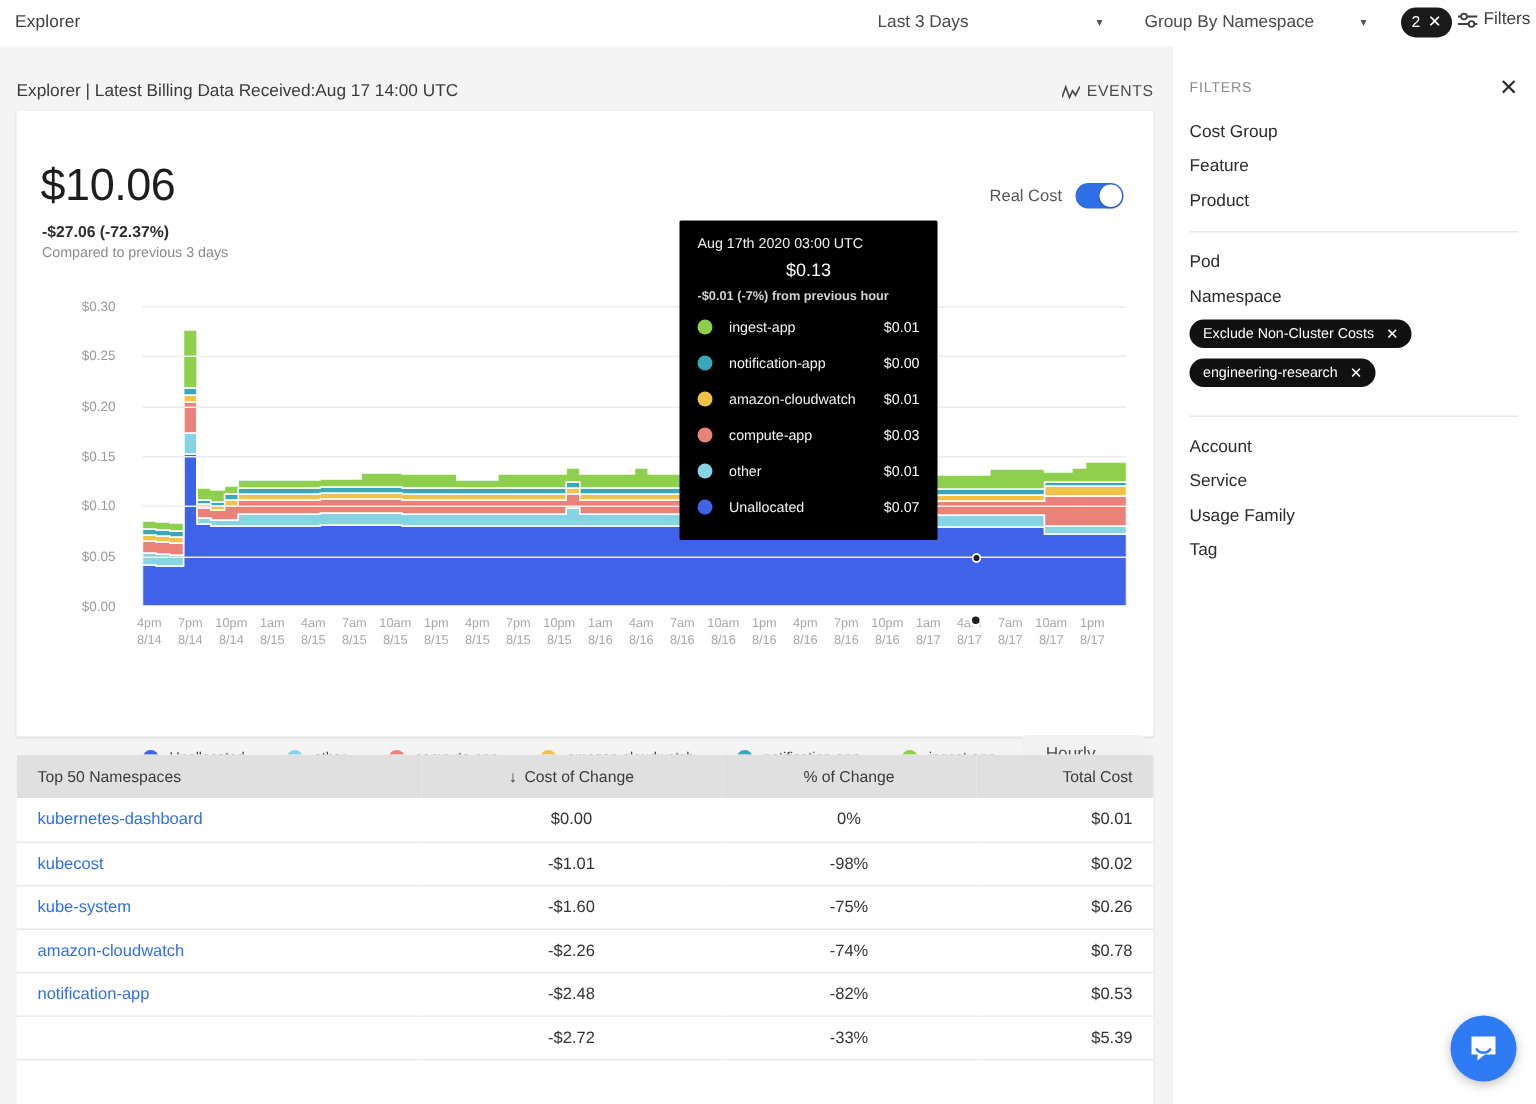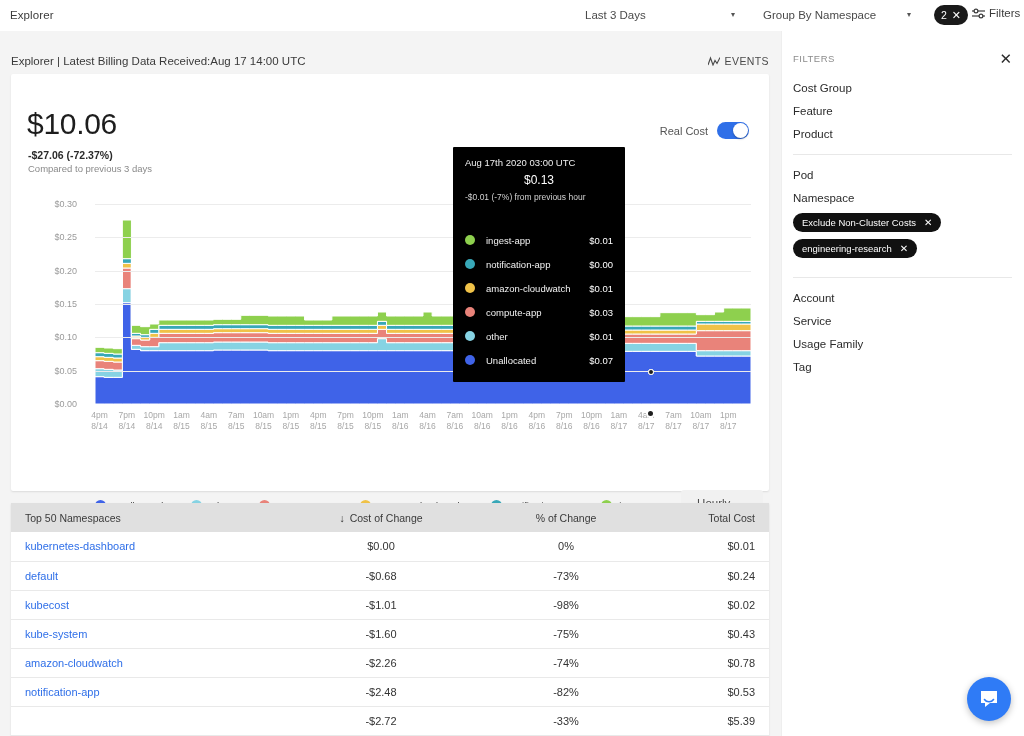--- a/index.html
+++ b/index.html
@@ -133,21 +133,21 @@
   .gran-select .caret { font-size: 9px; color: #7b7b7b; }
 
   
   .tooltip {
     position: absolute; left: 453px; top: 116px; width: 172px;
     background: #000000; color: #ffffff; padding: 10px 12px 10px 12px;
     z-index: 40; border-radius: 1px;
   }
   .tt-date { font-size: 9.5px; color: #f0f0f0; margin-bottom: 5px; }
   .tt-total { font-size: 12px; color: #ffffff; margin-bottom: 5px; text-align: center; }
-  .tt-change { font-size: 8.5px; color: #d2d2d2; margin-bottom: 26px; }
+  .tt-change { font-size: 8.5px; color: #d2d2d2; margin-bottom: 4px; font-weight: bold; }
   .tt-row {
     display: flex; align-items: center; height: 24px; font-size: 9.5px;
   }
   .tt-dot { width: 10px; height: 10px; border-radius: 50%; flex: none; margin-right: 11px; }
   .tt-name { flex: 1; color: #f2f2f2; }
   .tt-val { color: #ffffff; }
 
   .hover-dots { position: absolute; left: 637px; top: 295px; z-index: 35; }
   .hover-dots .d {
     position: absolute; width: 6px; height: 6px; border-radius: 50%;
@@ -495,36 +495,30 @@
           </tr>
         </thead>
         <tbody id="tbody">
             <tr>
               <td class="c1"><a>kubernetes-dashboard</a></td>
               <td class="c2">$0.00</td>
               <td class="c3">0%</td>
               <td class="c4">$0.01</td>
             </tr>
             <tr>
-              <td class="c1"><a>default</a></td>
-              <td class="c2">-$0.68</td>
-              <td class="c3">-73%</td>
-              <td class="c4">$0.24</td>
-            </tr>
-            <tr>
               <td class="c1"><a>kubecost</a></td>
               <td class="c2">-$1.01</td>
               <td class="c3">-98%</td>
               <td class="c4">$0.02</td>
             </tr>
             <tr>
               <td class="c1"><a>kube-system</a></td>
               <td class="c2">-$1.60</td>
               <td class="c3">-75%</td>
-              <td class="c4">$0.43</td>
+              <td class="c4">$0.26</td>
             </tr>
             <tr>
               <td class="c1"><a>amazon-cloudwatch</a></td>
               <td class="c2">-$2.26</td>
               <td class="c3">-74%</td>
               <td class="c4">$0.78</td>
             </tr>
             <tr>
               <td class="c1"><a>notification-app</a></td>
               <td class="c2">-$2.48</td>

